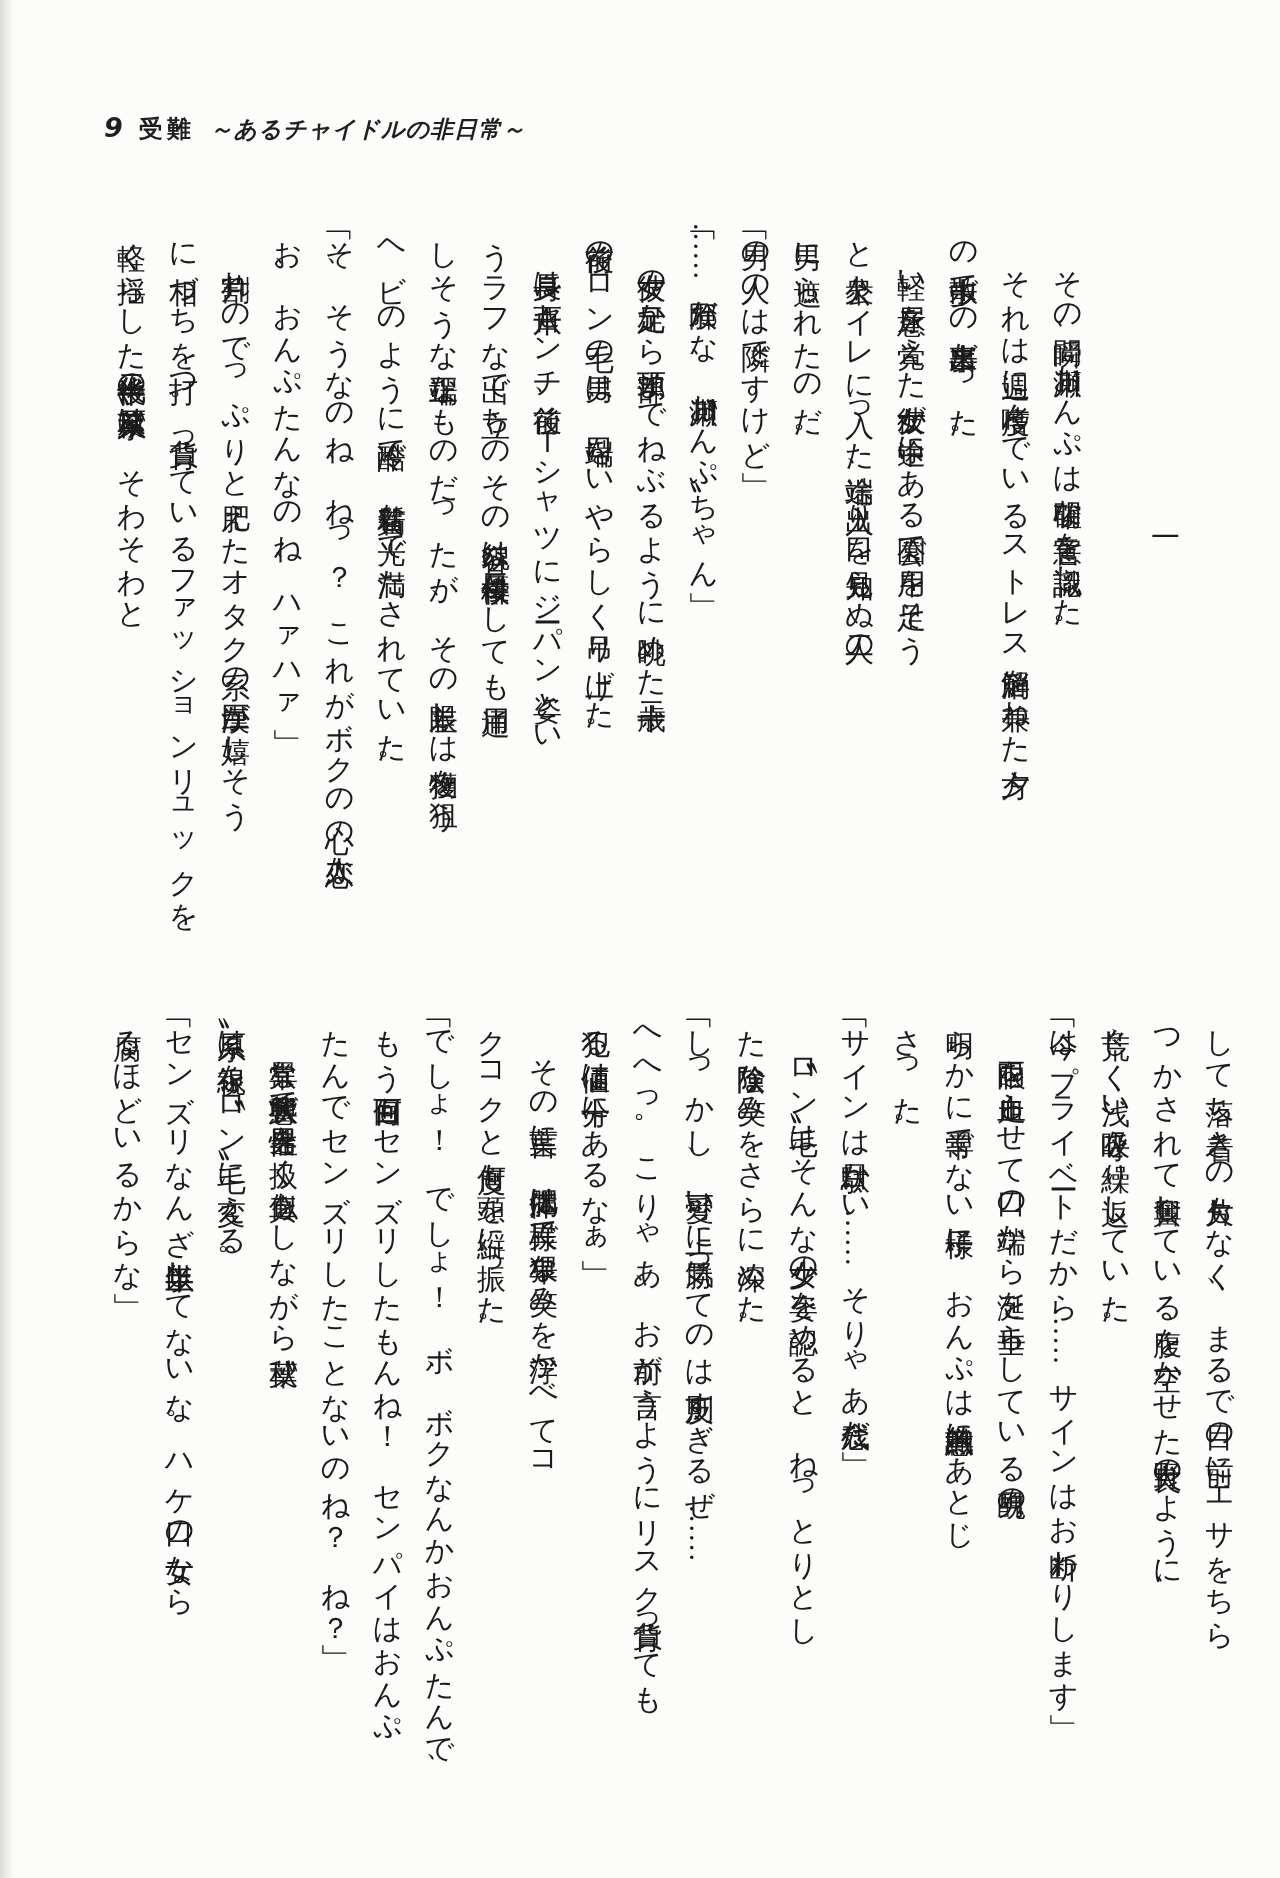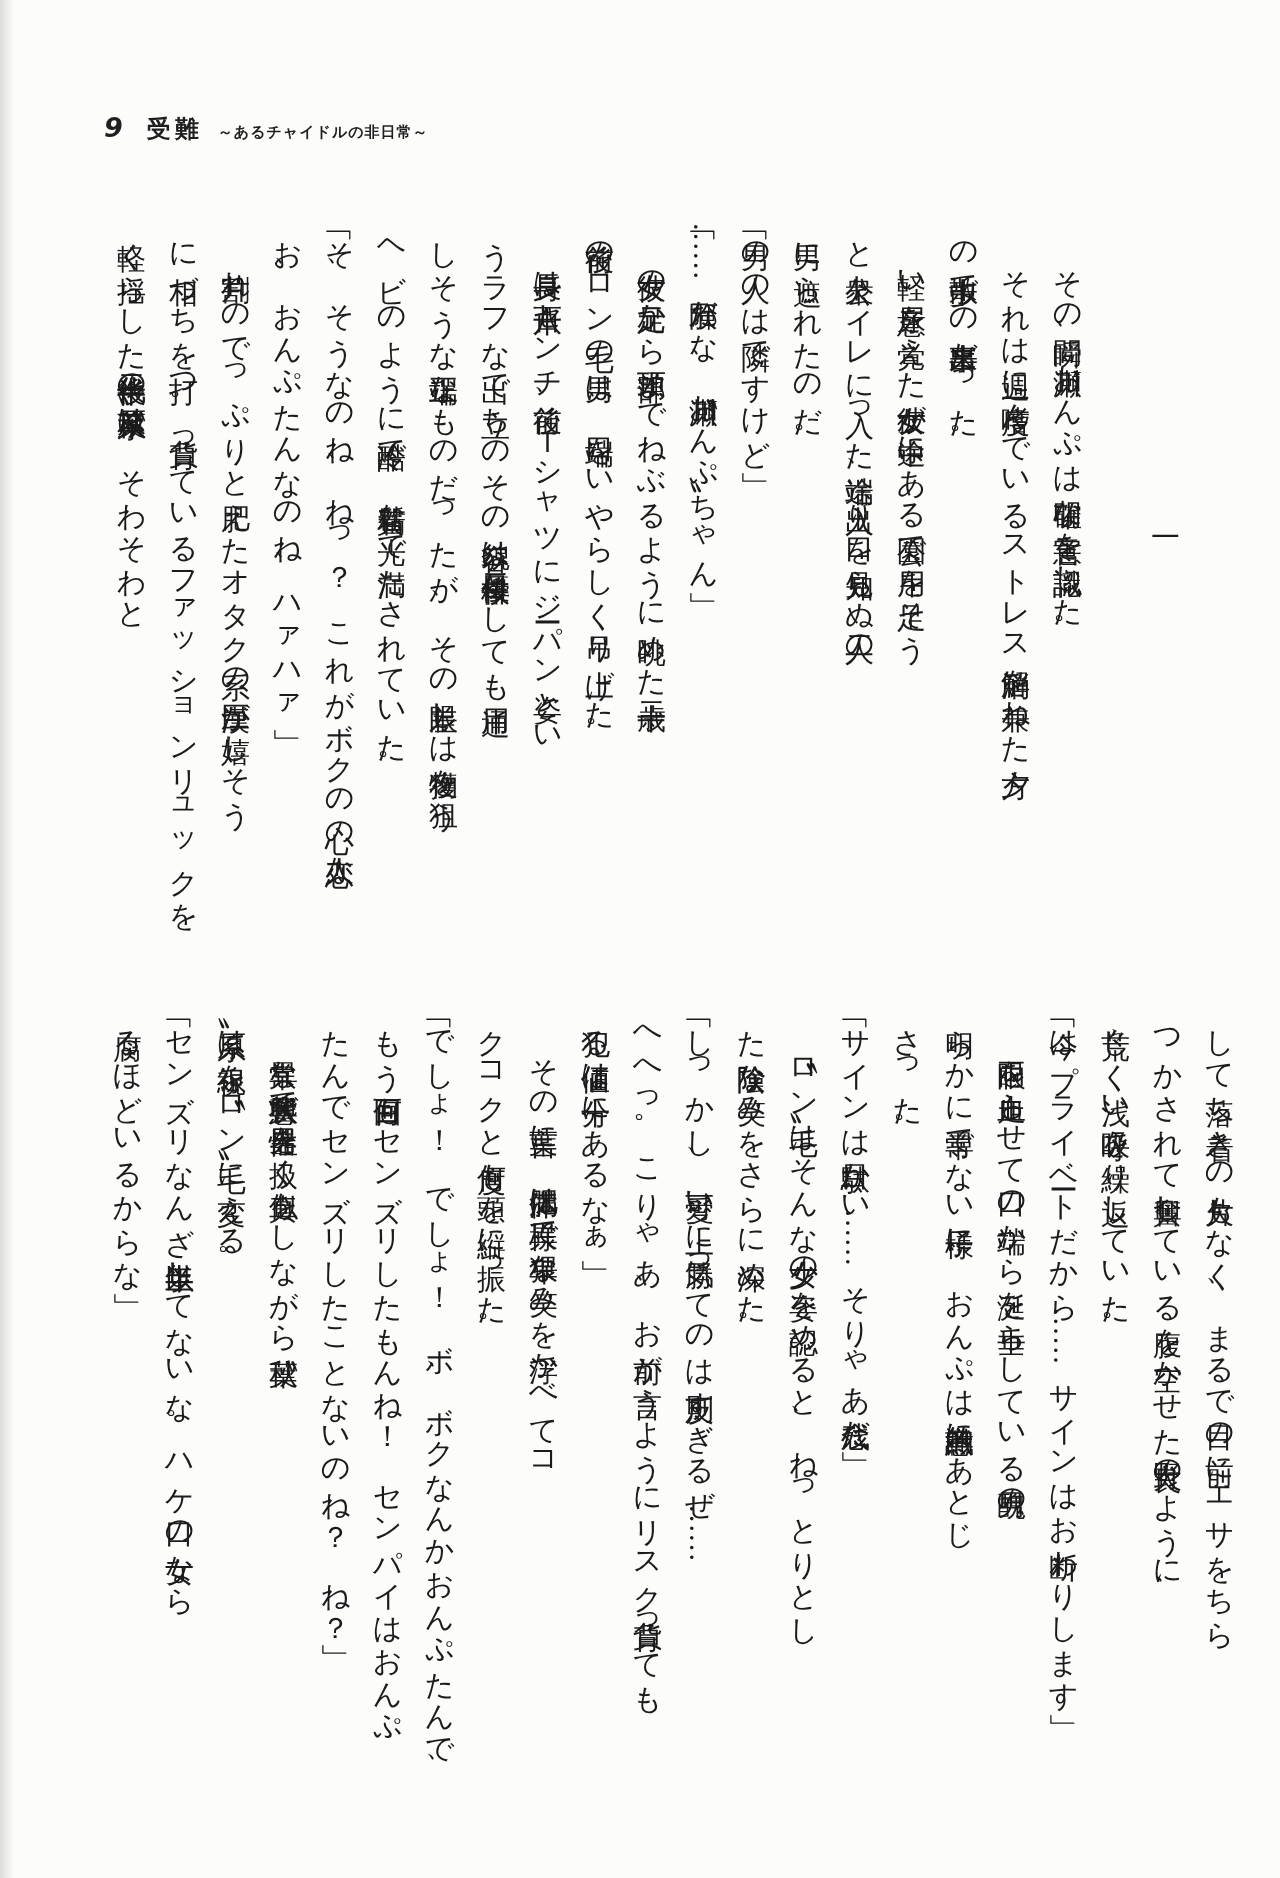--- a/index.html
+++ b/index.html
@@ -34,25 +34,25 @@
     white-space: nowrap;
   }
   .page-header .pgnum {
     font-size: 27px;
     font-style: italic;
     letter-spacing: 1px;
   }
   .page-header .ptitle {
     font-size: 24px;
     letter-spacing: 4px;
-    margin-left: 8px;
   }
   .page-header .psub {
-    font-size: 15px;
+    font-size: 23px;
     letter-spacing: 1px;
+    font-style: italic;
   }
   .dan {
     position: absolute;
     writing-mode: vertical-rl;
     text-orientation: mixed;
     font-family: "Liberation Serif", "DejaVu Serif", serif;
     font-size: 29px;
     color: #1b1b1b;
   }
   .dan p {

